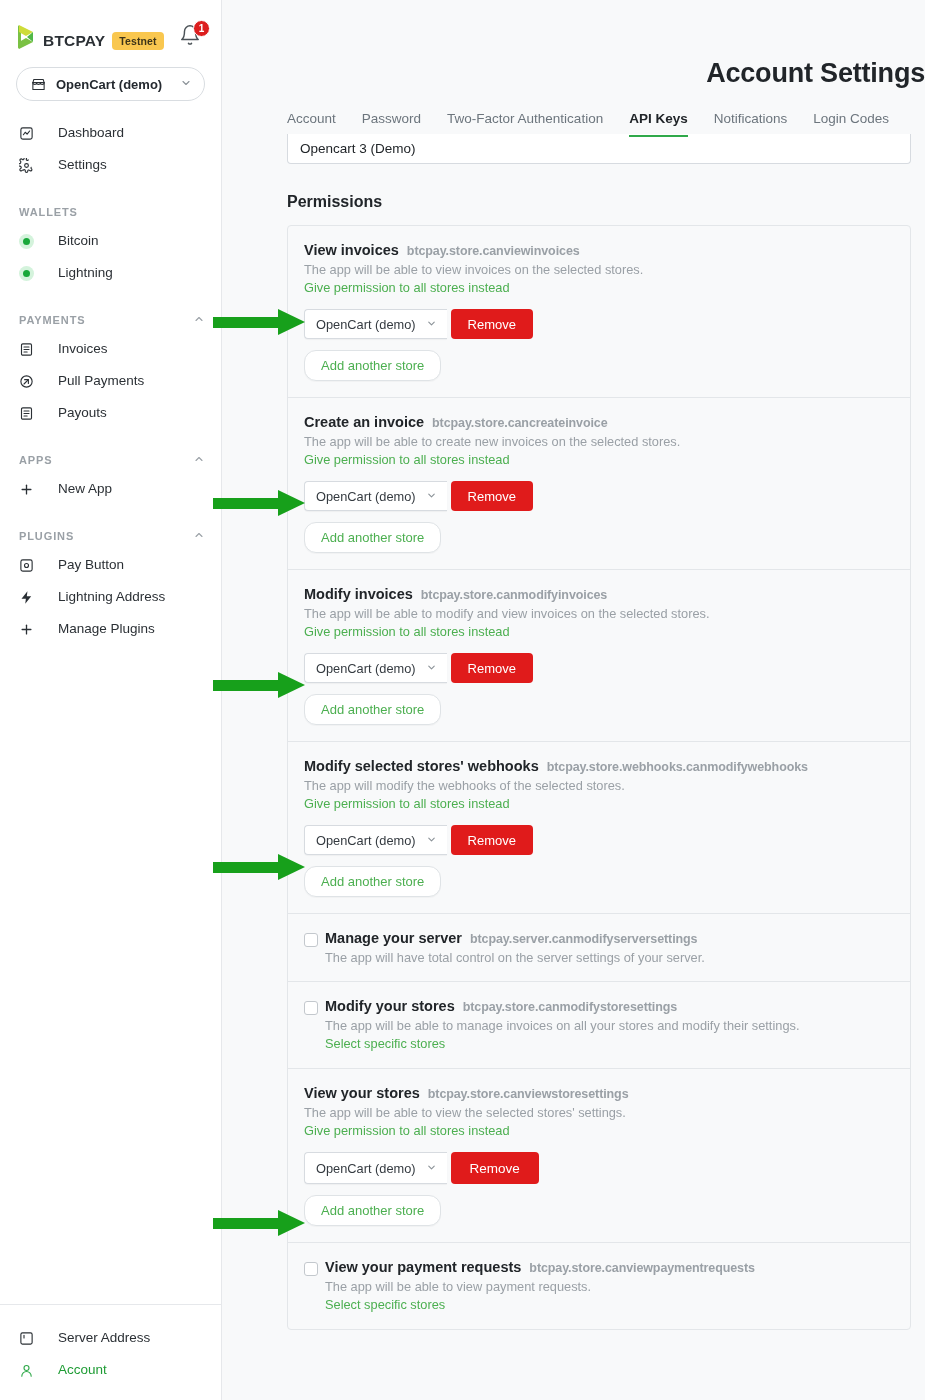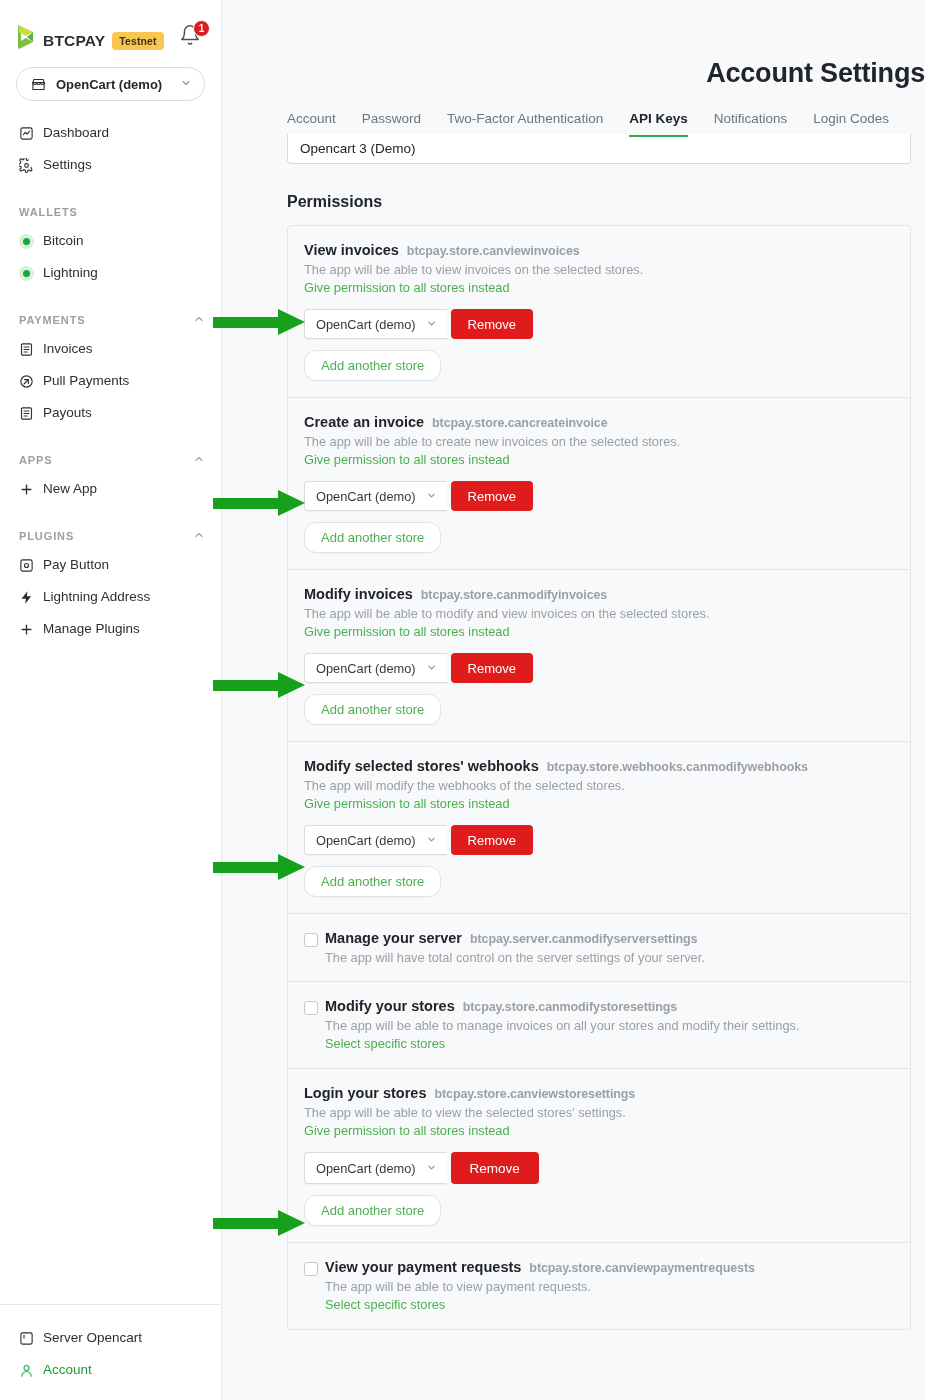--- a/index.html
+++ b/index.html
@@ -56,21 +56,21 @@
     font-size: 13px; color: #24292f; font-weight: 600;
   }
   .store-select .s-label { margin-left: 10px; }
   .store-select .s-chev { margin-left: auto; color: #8b9298; }
 
   .nav { margin-top: 16px; }
   .nav-item {
     display: flex; align-items: center;
     height: 32px; padding: 0 16px 0 19px;
     font-size: 13.5px; color: #2b3035;
-    gap: 9px;
+    gap: 24px;
   }
   .nav-item .label { line-height: 1; }
   .nav-item.active-green { color: #1f9c35; }
   .nav-head {
     display: flex; align-items: center;
     padding: 0 16px 0 19px;
     height: 26px; margin-top: 18px;
     font-size: 11px; font-weight: 700; letter-spacing: .9px;
     color: #9aa0a6; text-transform: uppercase;
   }
@@ -372,21 +372,21 @@
     </nav>
 
     <div class="sidebar-footer">
       <div class="nav-item">
         <span class="ic">
           <svg width="15" height="15" viewBox="0 0 24 24" fill="none" stroke="#2b3035" stroke-width="1.8" stroke-linecap="round" stroke-linejoin="round">
               <rect x="3" y="3" width="18" height="18" rx="2.5"></rect>
               <line x1="8" y1="7" x2="8" y2="11"></line>
             </svg>
         </span>
-        <span class="label">Server Opencart</span>
+        <span class="label">Server Address</span>
       </div>
       <div class="nav-item active-green">
         <span class="ic">
           <svg width="15" height="15" viewBox="0 0 24 24" fill="none" stroke="#2fa94a" stroke-width="1.8" stroke-linecap="round" stroke-linejoin="round">
               <circle cx="12" cy="8" r="4"></circle>
               <path d="M4.5 21a7.5 7.5 0 0 1 15 0"></path>
             </svg>
         </span>
         <span class="label">Account</span>
       </div>
@@ -520,21 +520,21 @@
                 <span class="perm-code">btcpay.store.canmodifystoresettings</span>
               </div>
               <div class="perm-desc">The app will be able to manage invoices on all your stores and modify their settings.</div>
               <a class="perm-link">Select specific stores</a>
             </div>
           </div>
         </div>
 
         <div class="perm">
           <div class="perm-head">
-            <span class="perm-name">Login your stores</span>
+            <span class="perm-name">View your stores</span>
             <span class="perm-code">btcpay.store.canviewstoresettings</span>
           </div>
           <div class="perm-desc">The app will be able to view the selected stores' settings.</div>
           <a class="perm-link">Give permission to all stores instead</a>
           <div class="store-row hl">
             <div class="store-dd">
               <span>OpenCart (demo)</span>
               <span class="chev">
                 <svg width="11" height="11" viewBox="0 0 24 24" fill="none" stroke="#8b9298" stroke-width="2.4" stroke-linecap="round" stroke-linejoin="round">
                     <polyline points="6 9 12 15 18 9"></polyline>

